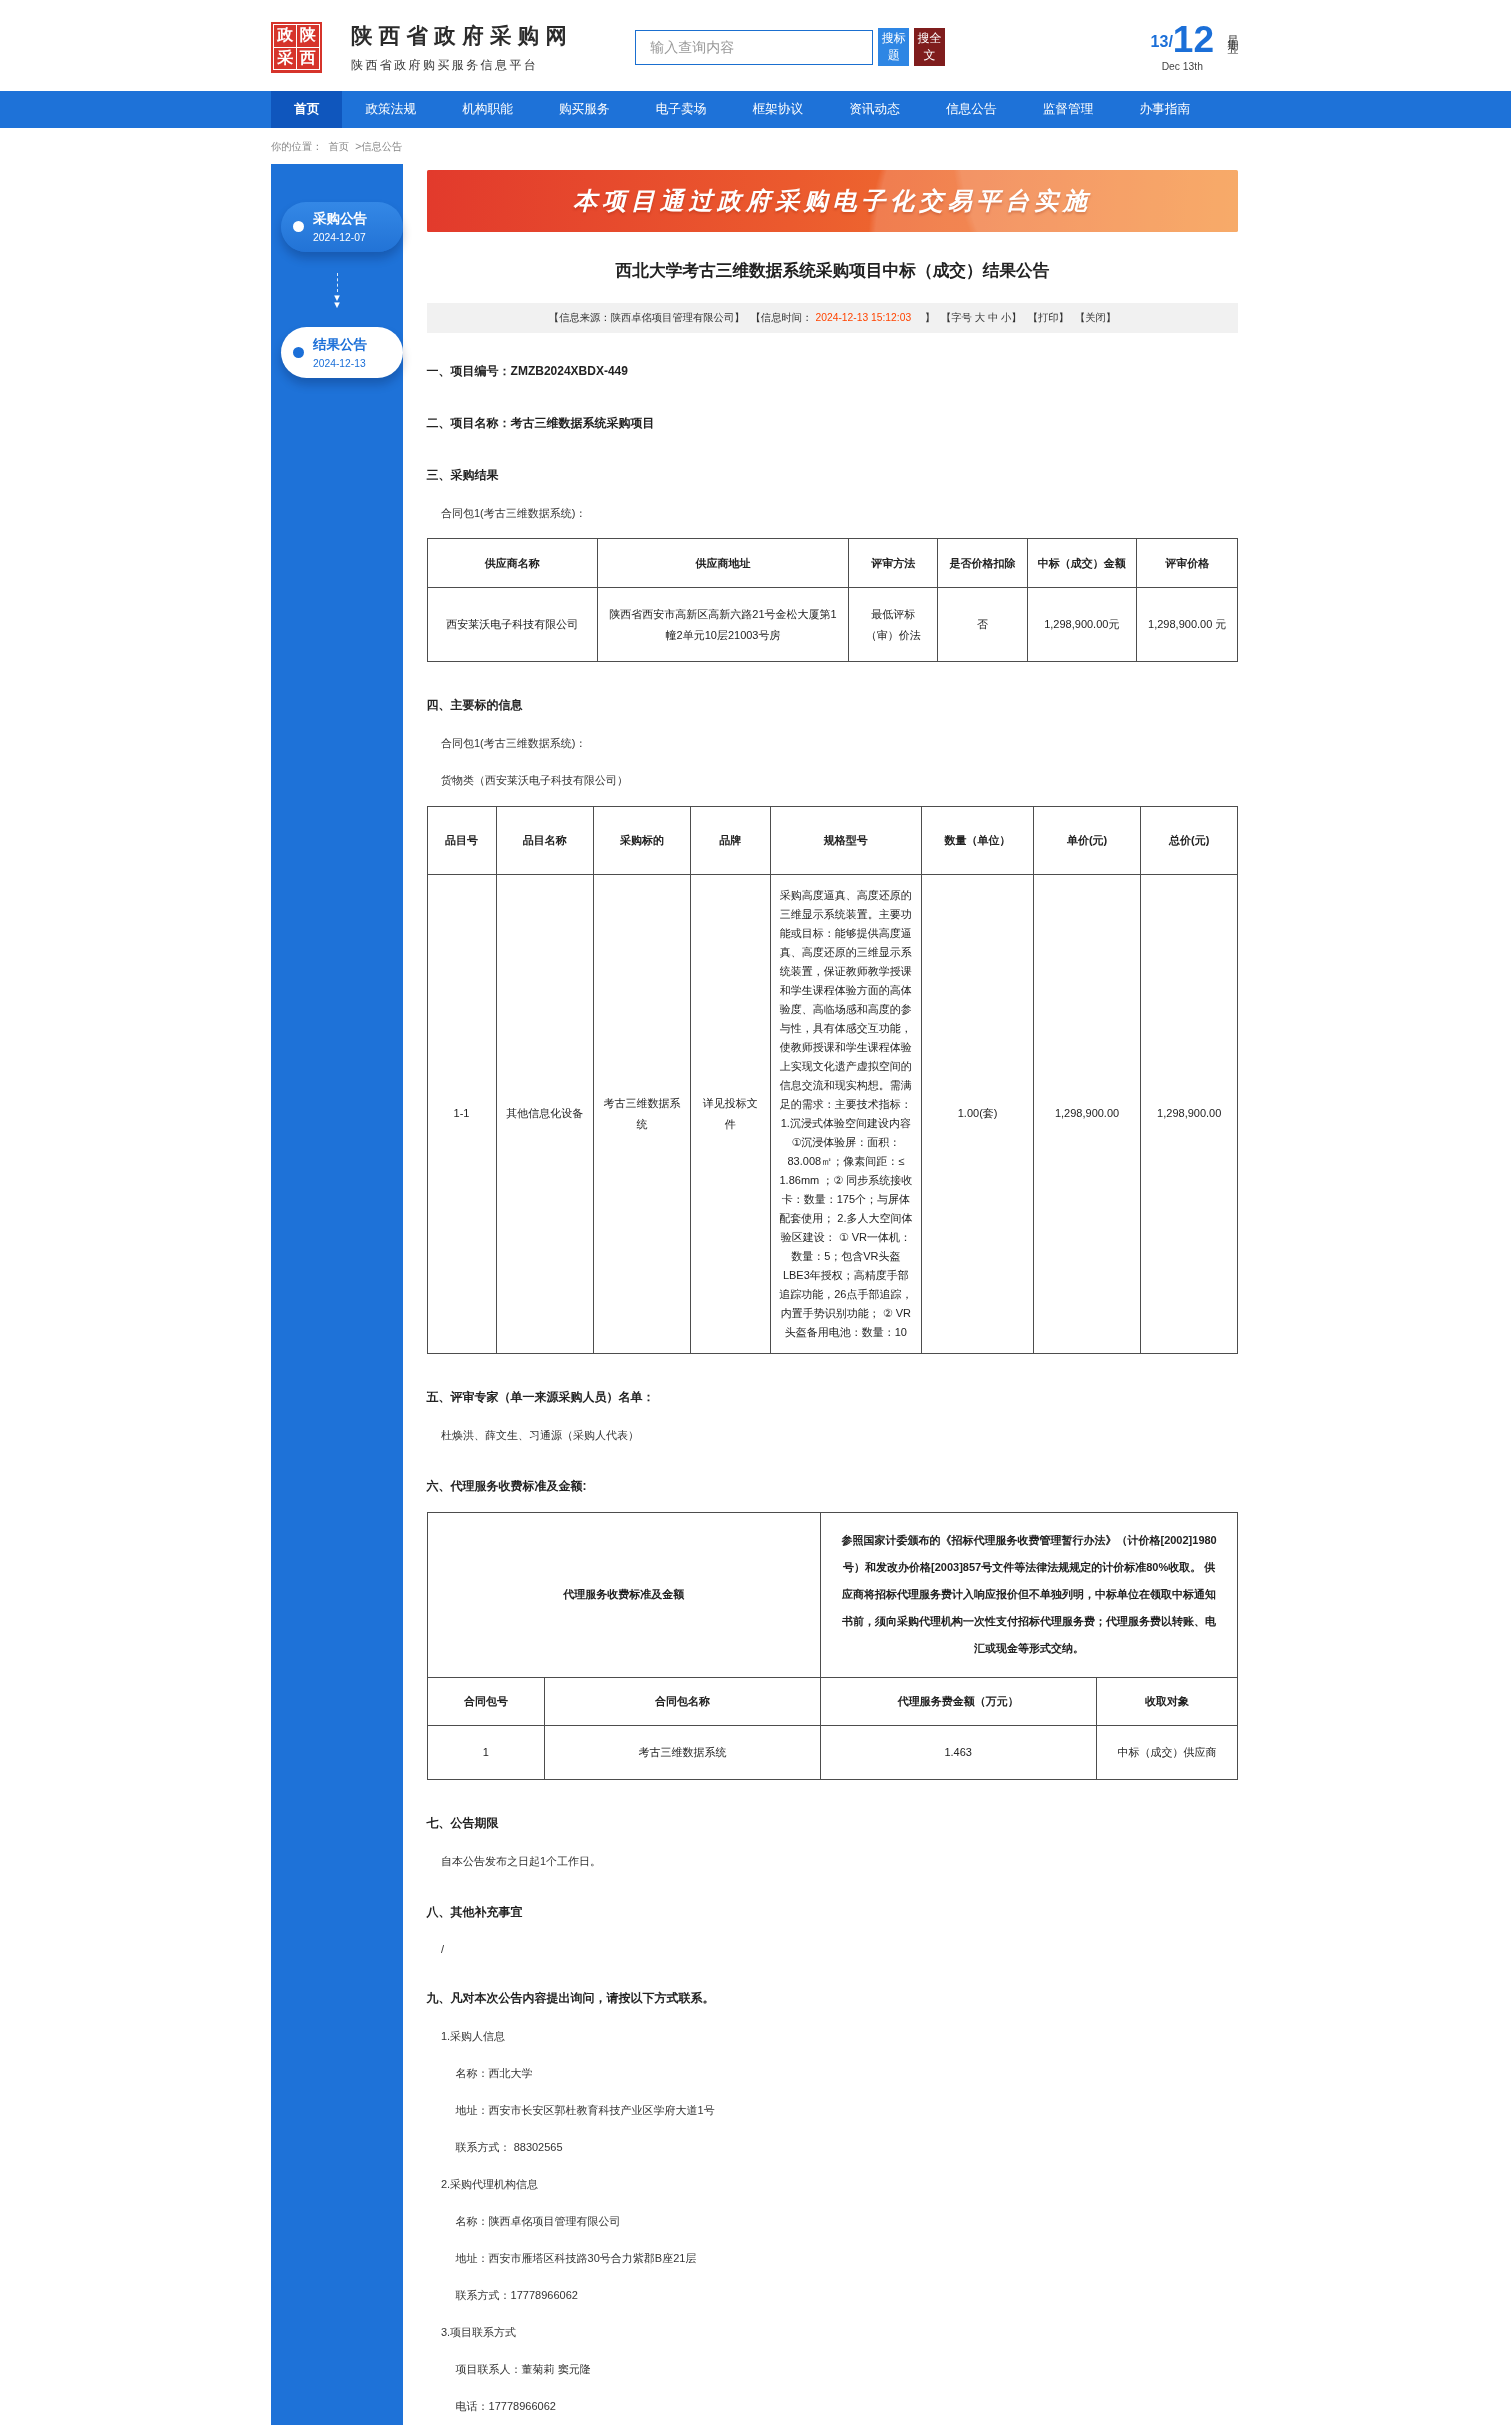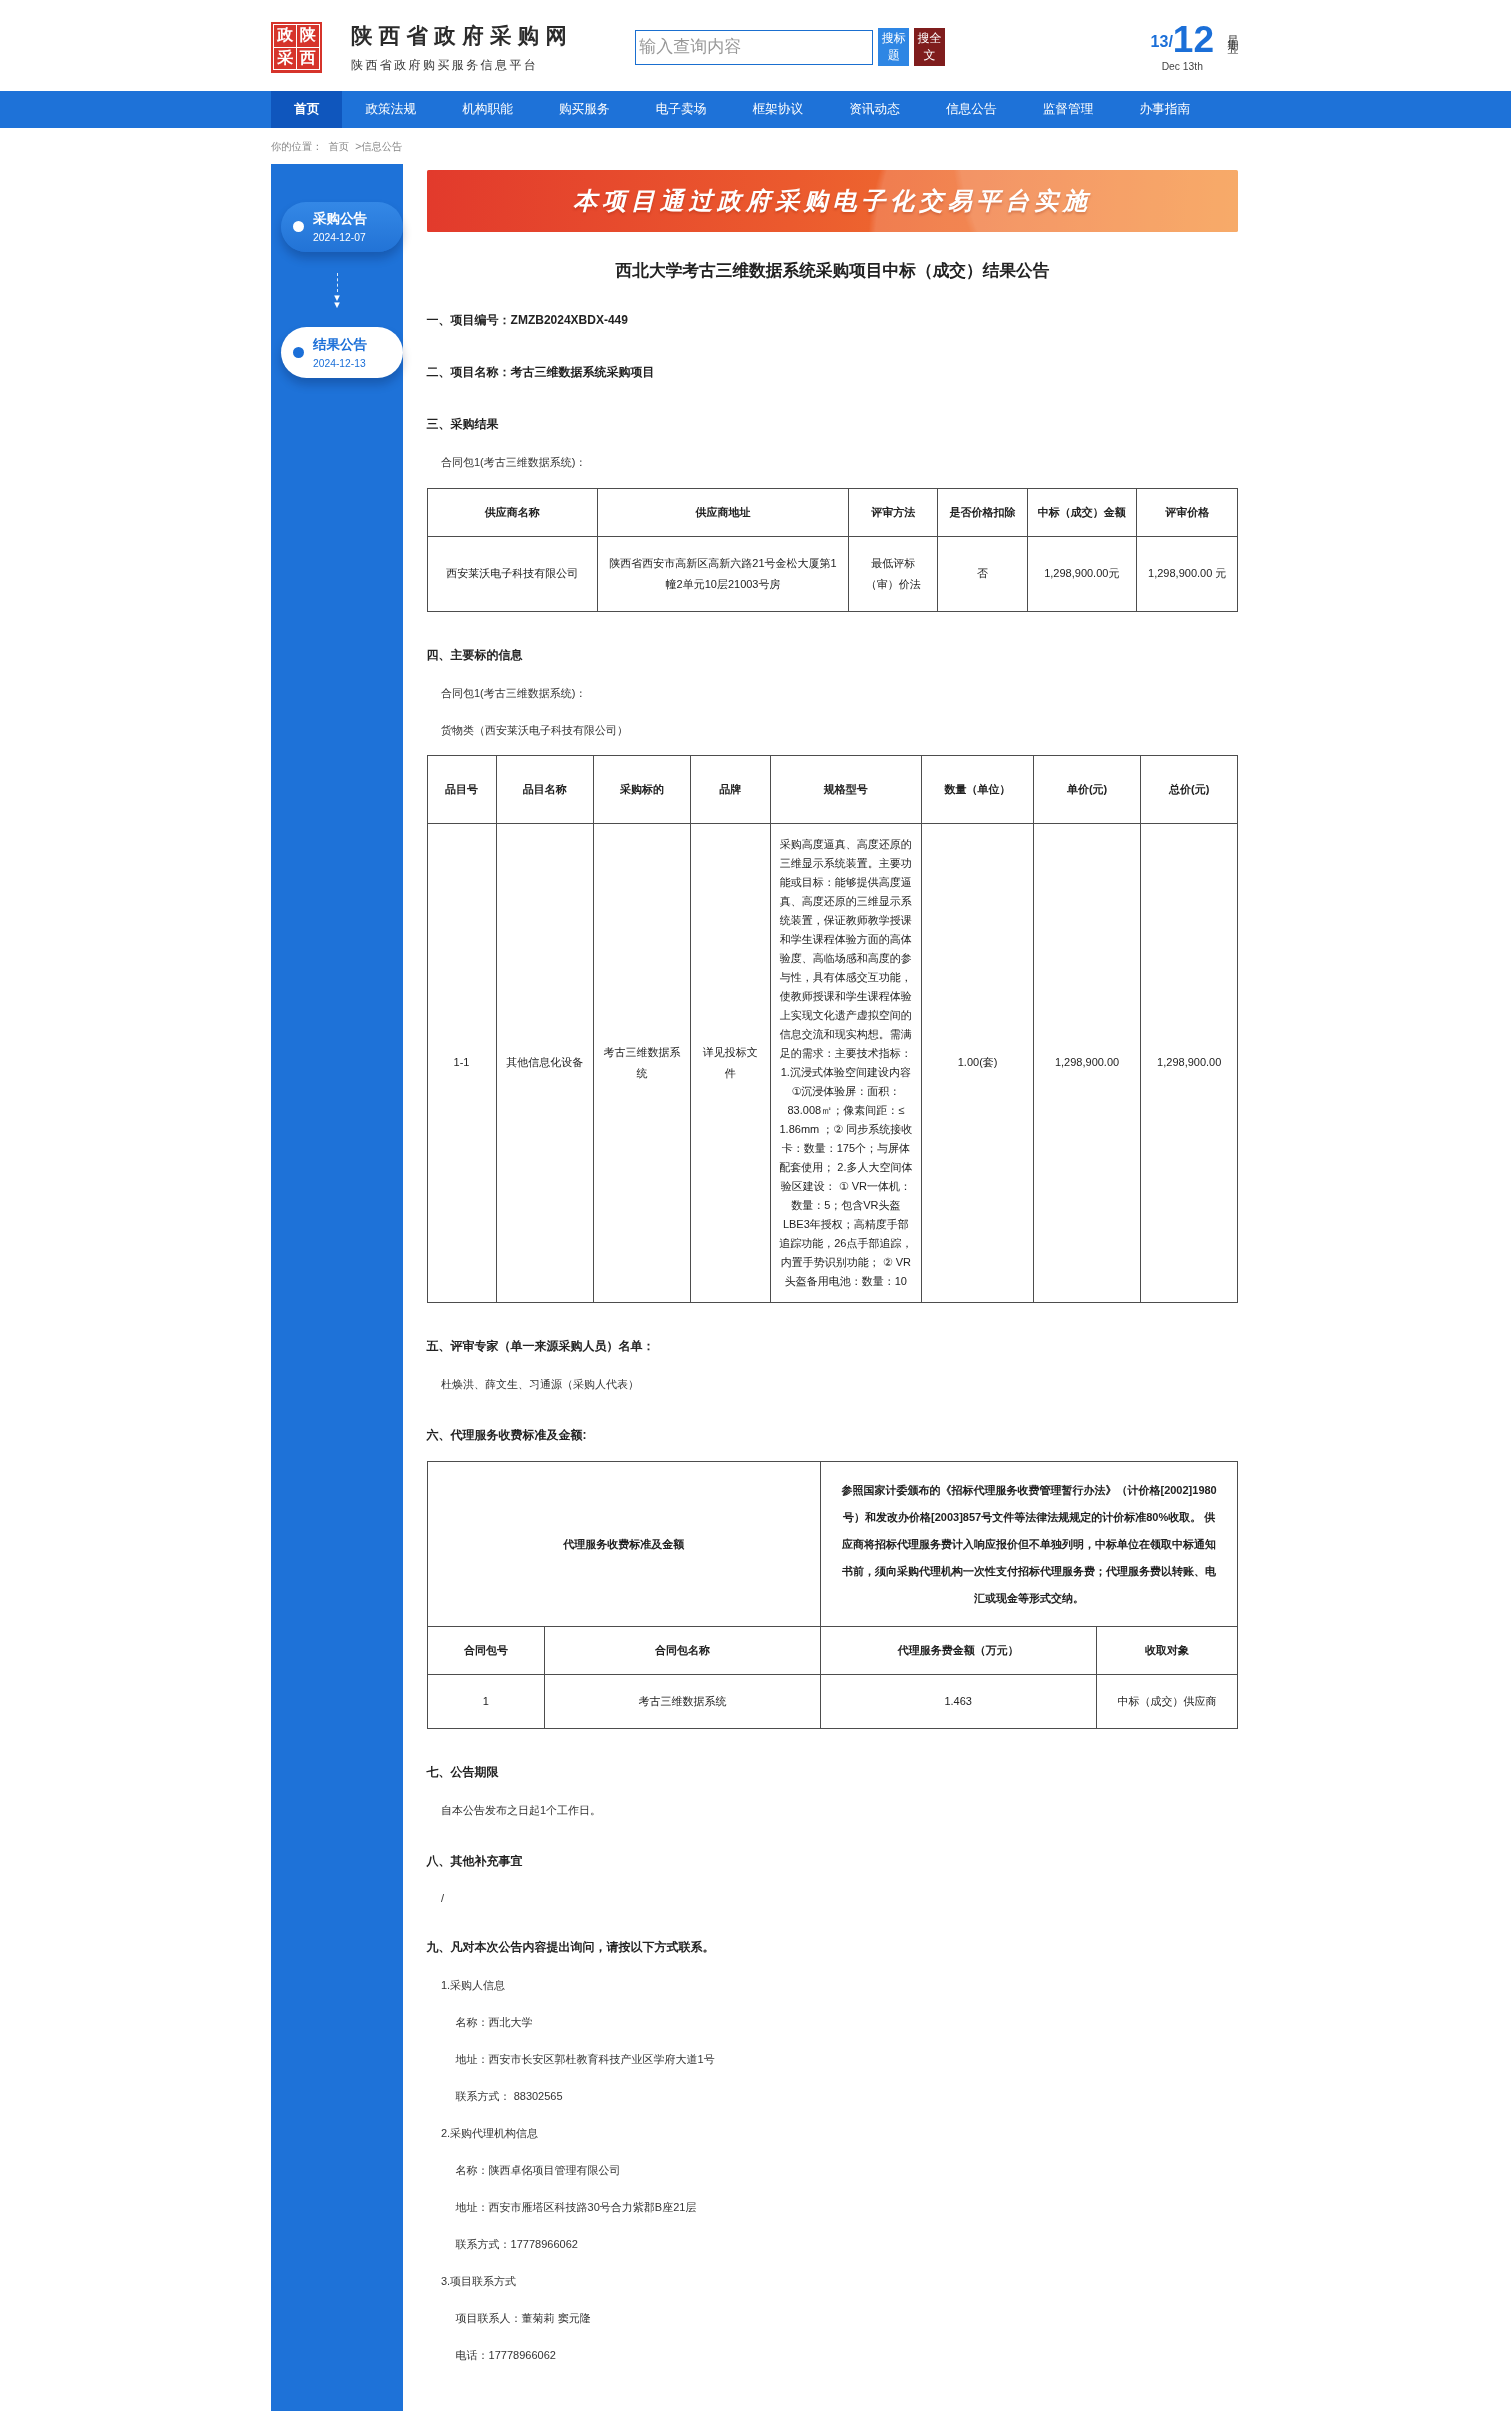--- a/index.html
+++ b/index.html
@@ -15,21 +15,21 @@
 
   
   .header-inner { display:flex; align-items:center; padding:20.7px 0 17.5px; }
   .logo { background:#d6342b; padding:2.4px; width:51px; height:51px; flex:0 0 auto; cursor:pointer; }
   .logo-grid { width:100%; height:100%; border:0.8px solid #fff; display:grid; grid-template-columns:1fr 1fr; grid-template-rows:1fr 1fr; gap:0.8px; background:#fff; }
   .logo-grid span { background:#d6342b; color:#fff; font-weight:bold; font-size:16px; display:flex; align-items:center; justify-content:center; }
   .site-titles { margin-left:29px; }
   .site-title { font-size:21.4px; font-weight:bold; color:#2b2b2b; letter-spacing:6.4px; }
   .site-subtitle { font-size:12px; color:#333; letter-spacing:2.4px; margin-top:7.1px; }
   .search { display:flex; align-items:center; margin-left:62px; }
-  .search input { width:238px; height:35px; border:1.6px solid #1a6fd0; padding:0 3px; font-size:17px; color:#333; outline:none; }
+  .search input { width:238px; height:35px; border:1.6px solid #1a6fd0; padding:0 14px; font-size:14px; color:#333; outline:none; }
   .search input::placeholder { color:#999; }
   .search .btn { height:38px; width:31px; border:none; color:#fff; font-size:12px; cursor:pointer; margin-left:4.8px; }
   .btn-title { background:#2e86e4; }
   .btn-full { background:#7f1d1d; }
   .date-block { margin-left:auto; display:flex; align-items:flex-start; }
   .date-nums { display:flex; align-items:flex-end; color:#1b6fd8; }
   .d-small { font-size:16px; font-weight:bold; padding-bottom:4.8px; }
   .d-big { font-size:37px; font-weight:bold; line-height:0.9; }
   .date-en { font-size:10.3px; color:#444; margin-top:4.8px; text-align:center; }
   .weekday { writing-mode:vertical-lr; font-size:11px; color:#333; letter-spacing:4.8px; margin-left:11px; padding-top:3.2px; }
@@ -174,20 +174,27 @@
     </aside>
 
     <main class="main">
 
       <div class="banner">
         <span class="banner-text">本项目通过政府采购电子化交易平台实施</span>
       </div>
 
       <h1 class="article-title">西北大学考古三维数据系统采购项目中标（成交）结果公告</h1>
 
+      <div class="meta">
+        <span>【信息来源：陕西卓佲项目管理有限公司】</span>
+        <span>【信息时间：</span><span class="meta-time">2024-12-13 15:12:03</span><span>　】</span>
+        <a>【字号 大 中 小】</a>
+        <a>【打印】</a>
+        <a>【关闭】</a>
+      </div>
 
       <div class="sec-h first">一、项目编号：ZMZB2024XBDX-449</div>
       <div class="sec-h">二、项目名称：考古三维数据系统采购项目</div>
       <div class="sec-h">三、采购结果</div>
       <div class="sub-line">合同包1(考古三维数据系统)：</div>
 
       <table class="result-table">
         <colgroup>
             <col style="width:21%">
             <col style="width:31%">

